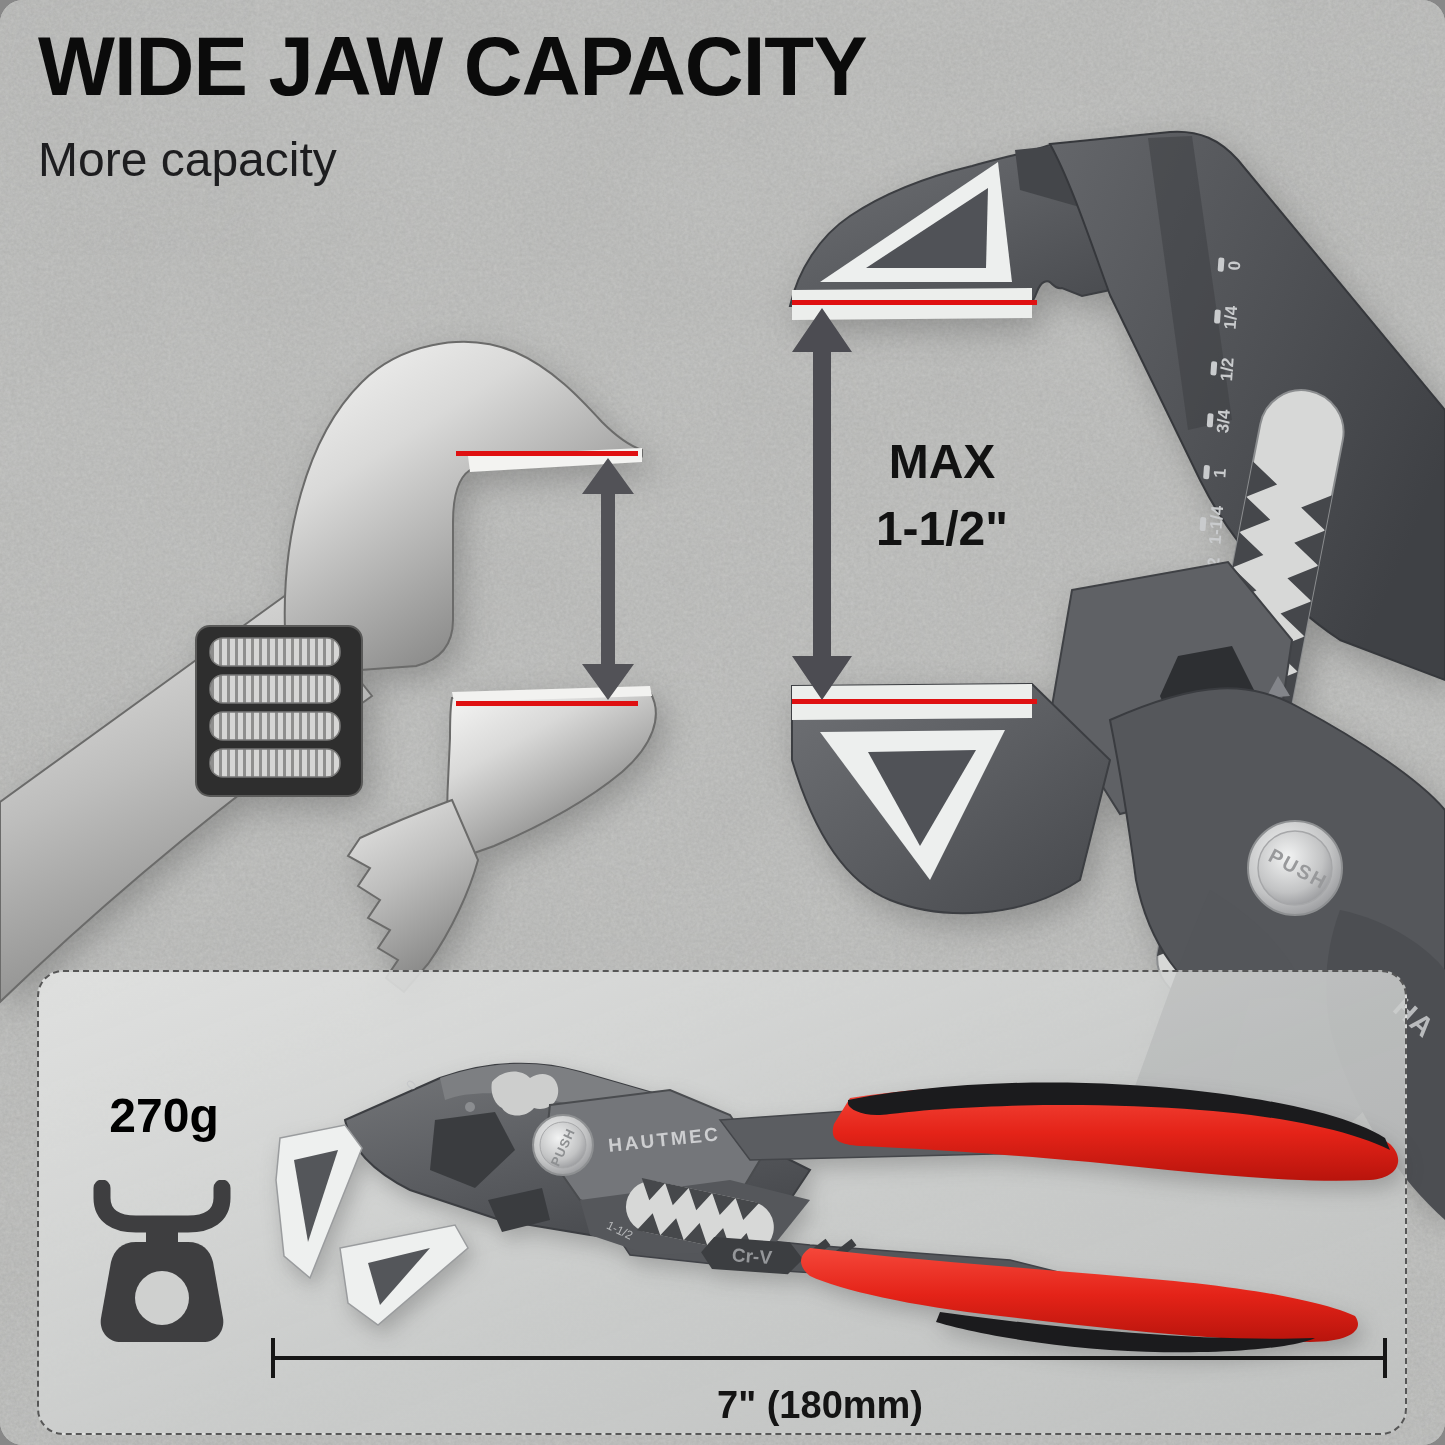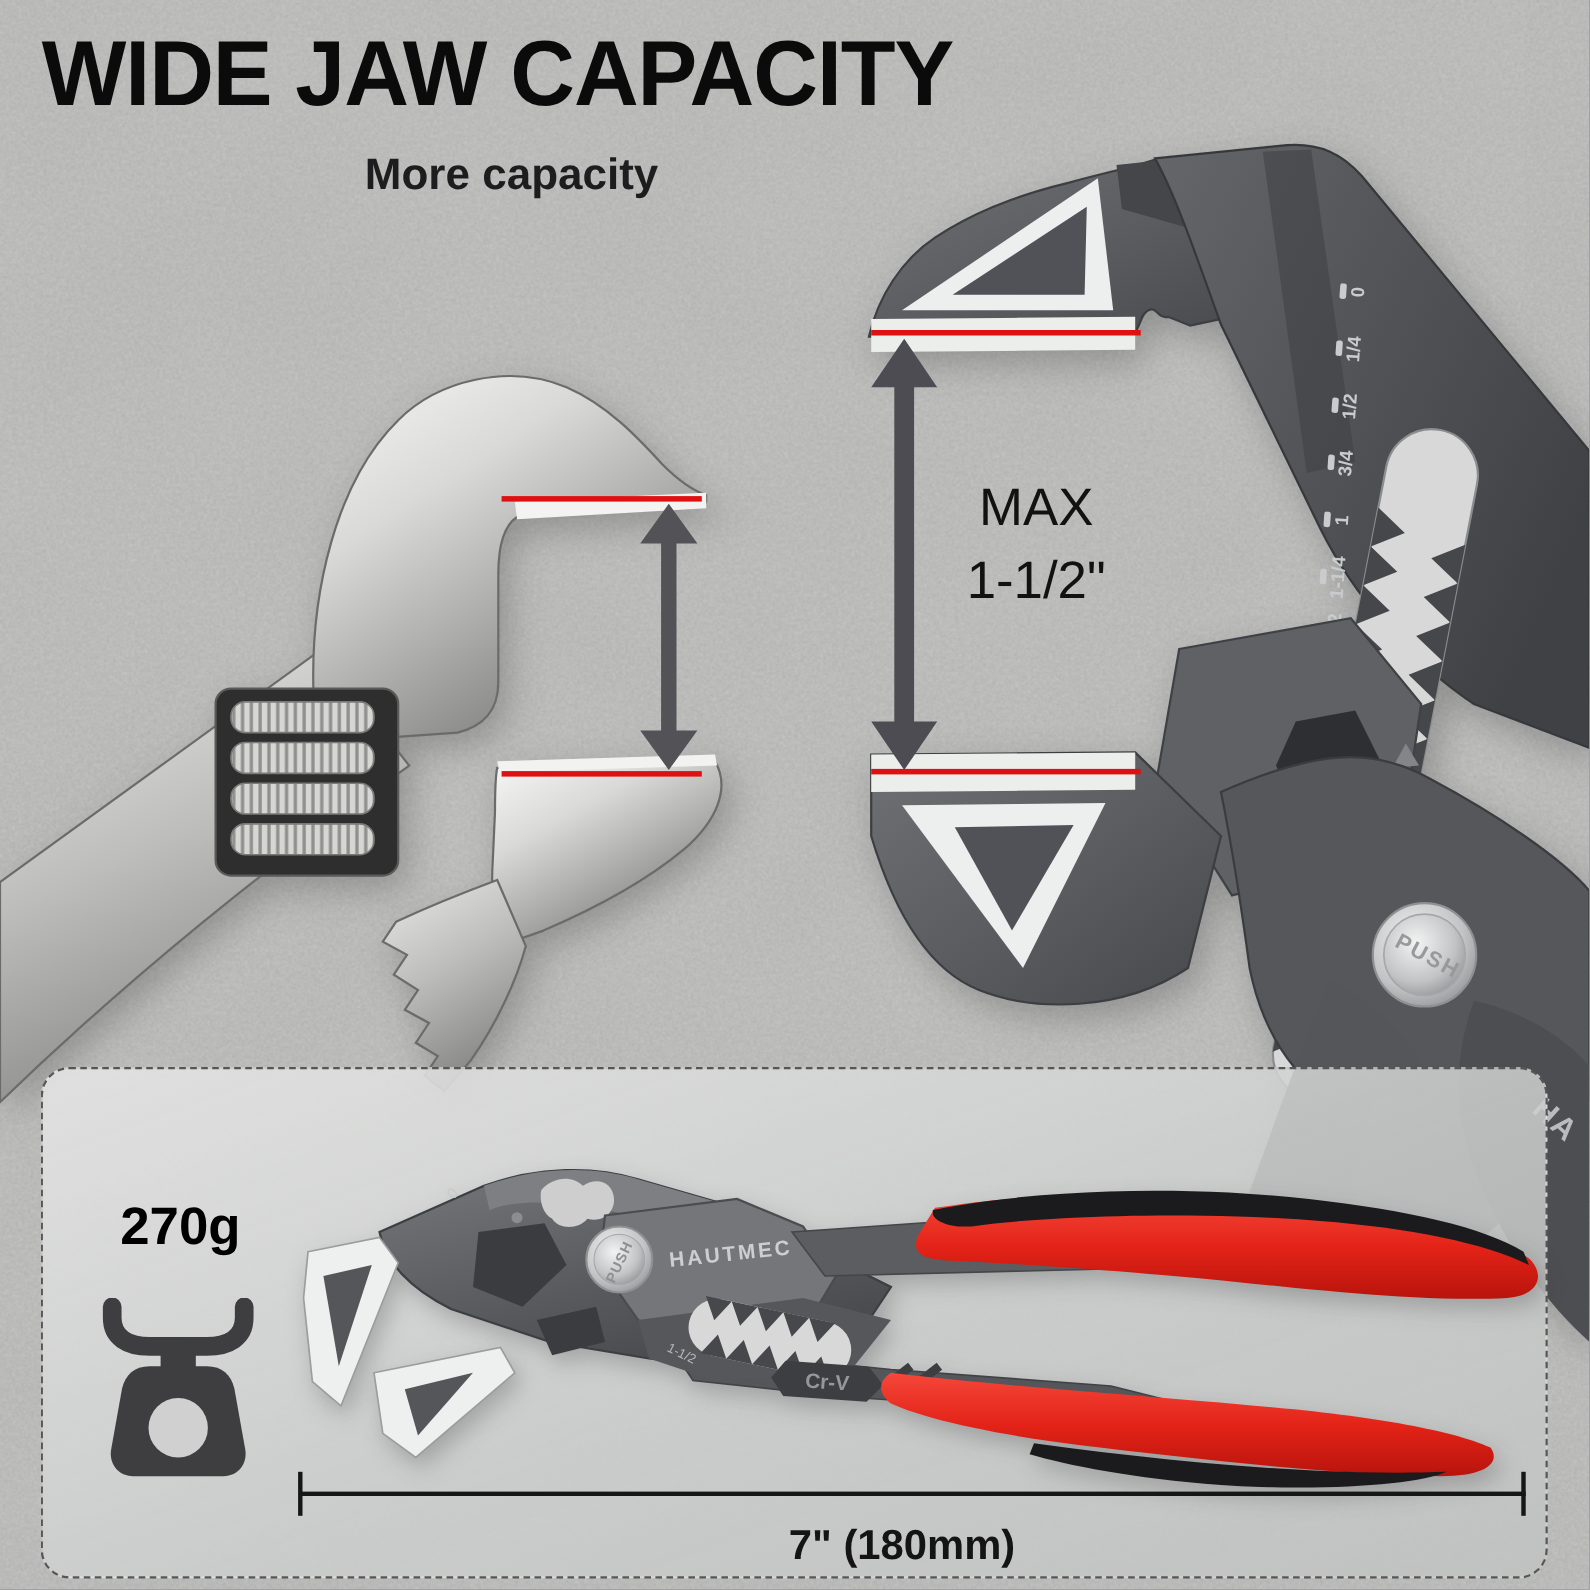--- a/index.html
+++ b/index.html
@@ -1,31 +1,31 @@
 <!DOCTYPE html>
 <html><head>
 <meta charset="utf-8">
 <style>
   html,body{margin:0;padding:0;background:#888;}
   .stage{position:relative;width:1445px;height:1445px;overflow:hidden;
-         font-family:"Liberation Sans",sans-serif;background:#b8b9b7;}
+         font-family:"Liberation Sans",sans-serif;background:#b8b9b7;border-radius:23px;}
   .stage *{box-sizing:border-box;}
   svg{display:block;}
   .bg-tex{position:absolute;left:0;top:0;z-index:0;}
   .header{position:absolute;left:38px;top:18px;z-index:3;}
   .title{font-size:84px;font-weight:900;letter-spacing:-1px;color:#0b0b0b;
          transform:scaleX(.97);transform-origin:left;white-space:nowrap;}
-  .subtitle{margin-top:6px;font-size:40px;font-weight:700;color:#1d1d1f;line-height:77px;text-align:center;}
+  .subtitle{margin-top:6px;font-size:48px;font-weight:400;color:#1d1d1f;line-height:77px;}
   .tool-svg{position:absolute;z-index:2;filter:drop-shadow(8px 12px 16px rgba(40,40,40,.28));}
   .wrench-svg{left:0;top:330px;}
   .pliers-svg{left:780px;top:120px;}
   .redline{position:absolute;height:5px;background:#df1011;z-index:4;}
   .arrow-svg{position:absolute;z-index:4;filter:none;}
   .max-label{position:absolute;left:826px;top:428px;width:232px;z-index:4;
-             text-align:center;font-size:48px;font-weight:400;color:#121212;line-height:67px;}
+             text-align:center;font-size:48px;font-weight:700;color:#121212;line-height:67px;}
   .panel{position:absolute;left:37px;top:970px;width:1370px;height:465px;z-index:5;
          border:2px dashed #565656;border-radius:26px;
          background:linear-gradient(160deg,rgba(226,227,226,.92) 0%,rgba(204,206,205,.86) 55%,rgba(193,195,194,.84) 100%);}
   .weight-text{position:absolute;left:56px;top:1086px;width:216px;z-index:6;
                text-align:center;font-size:48px;font-weight:600;color:#000000;line-height:59px;}
   .weight-icon{position:absolute;left:82px;top:1180px;z-index:6;}
   .product-svg{position:absolute;left:250px;top:1020px;z-index:6;
                filter:drop-shadow(5px 9px 10px rgba(40,40,40,.25));}
   .dim-line{position:absolute;left:273px;top:1356px;width:1114px;height:4px;background:#161616;z-index:7;}
   .dim-tick{position:absolute;width:4px;height:40px;background:#161616;top:1338px;z-index:7;}

